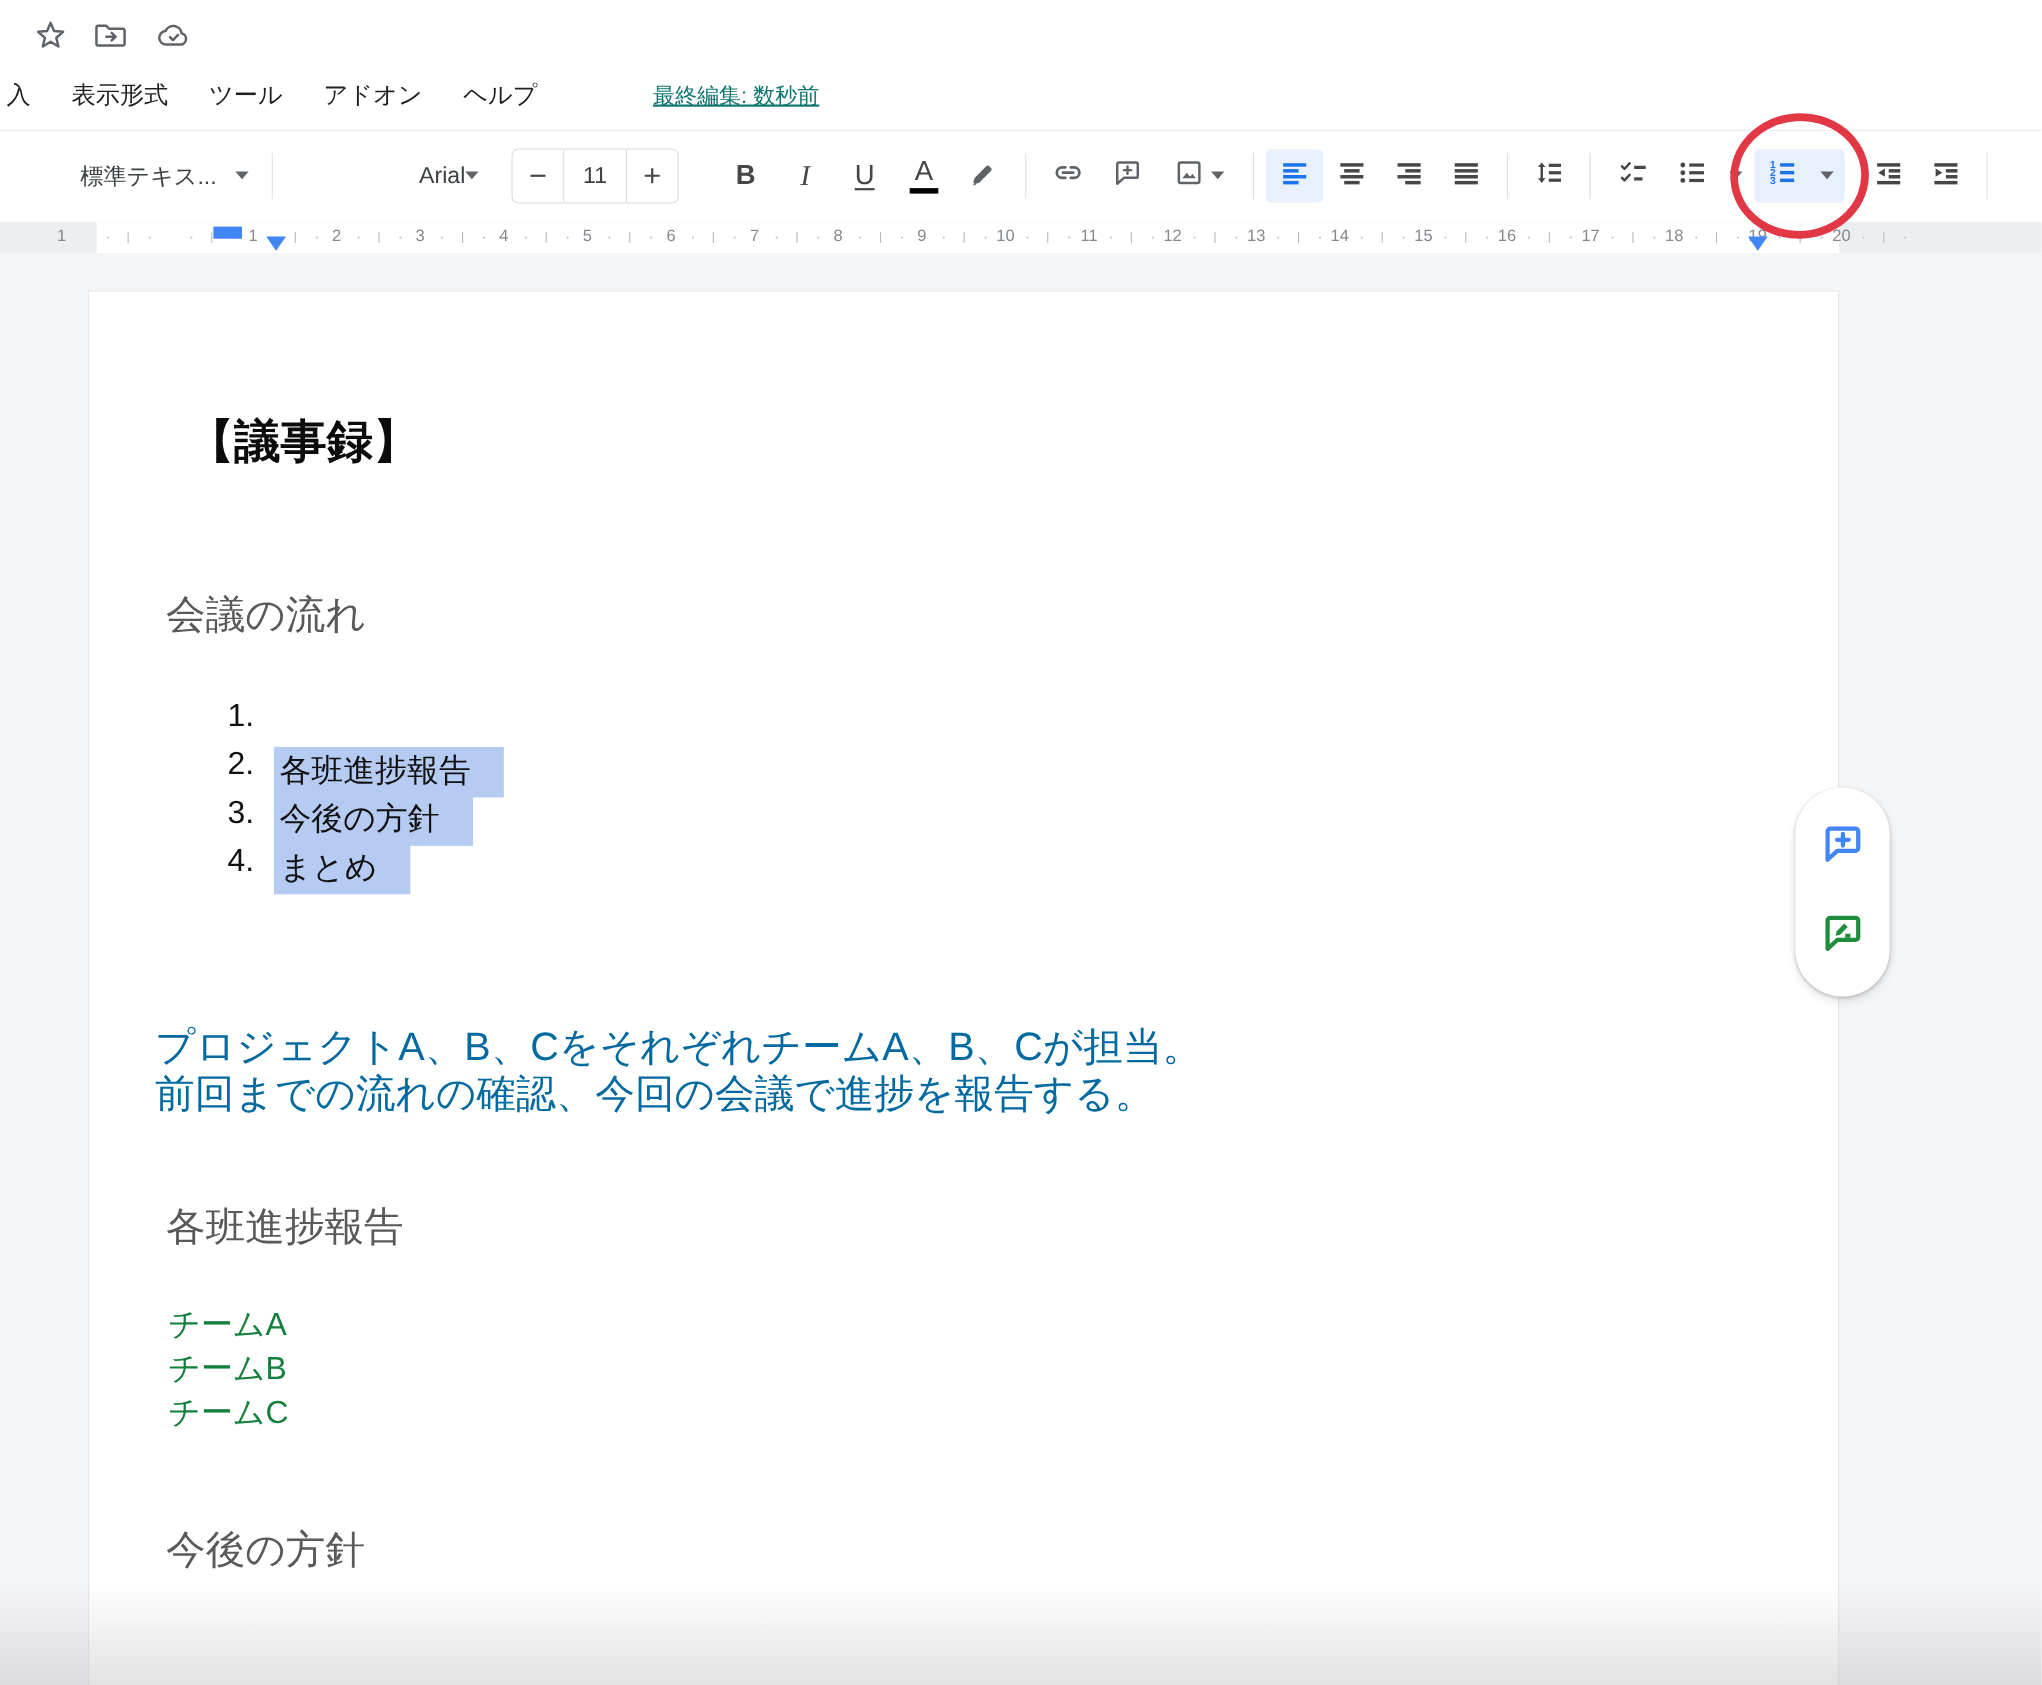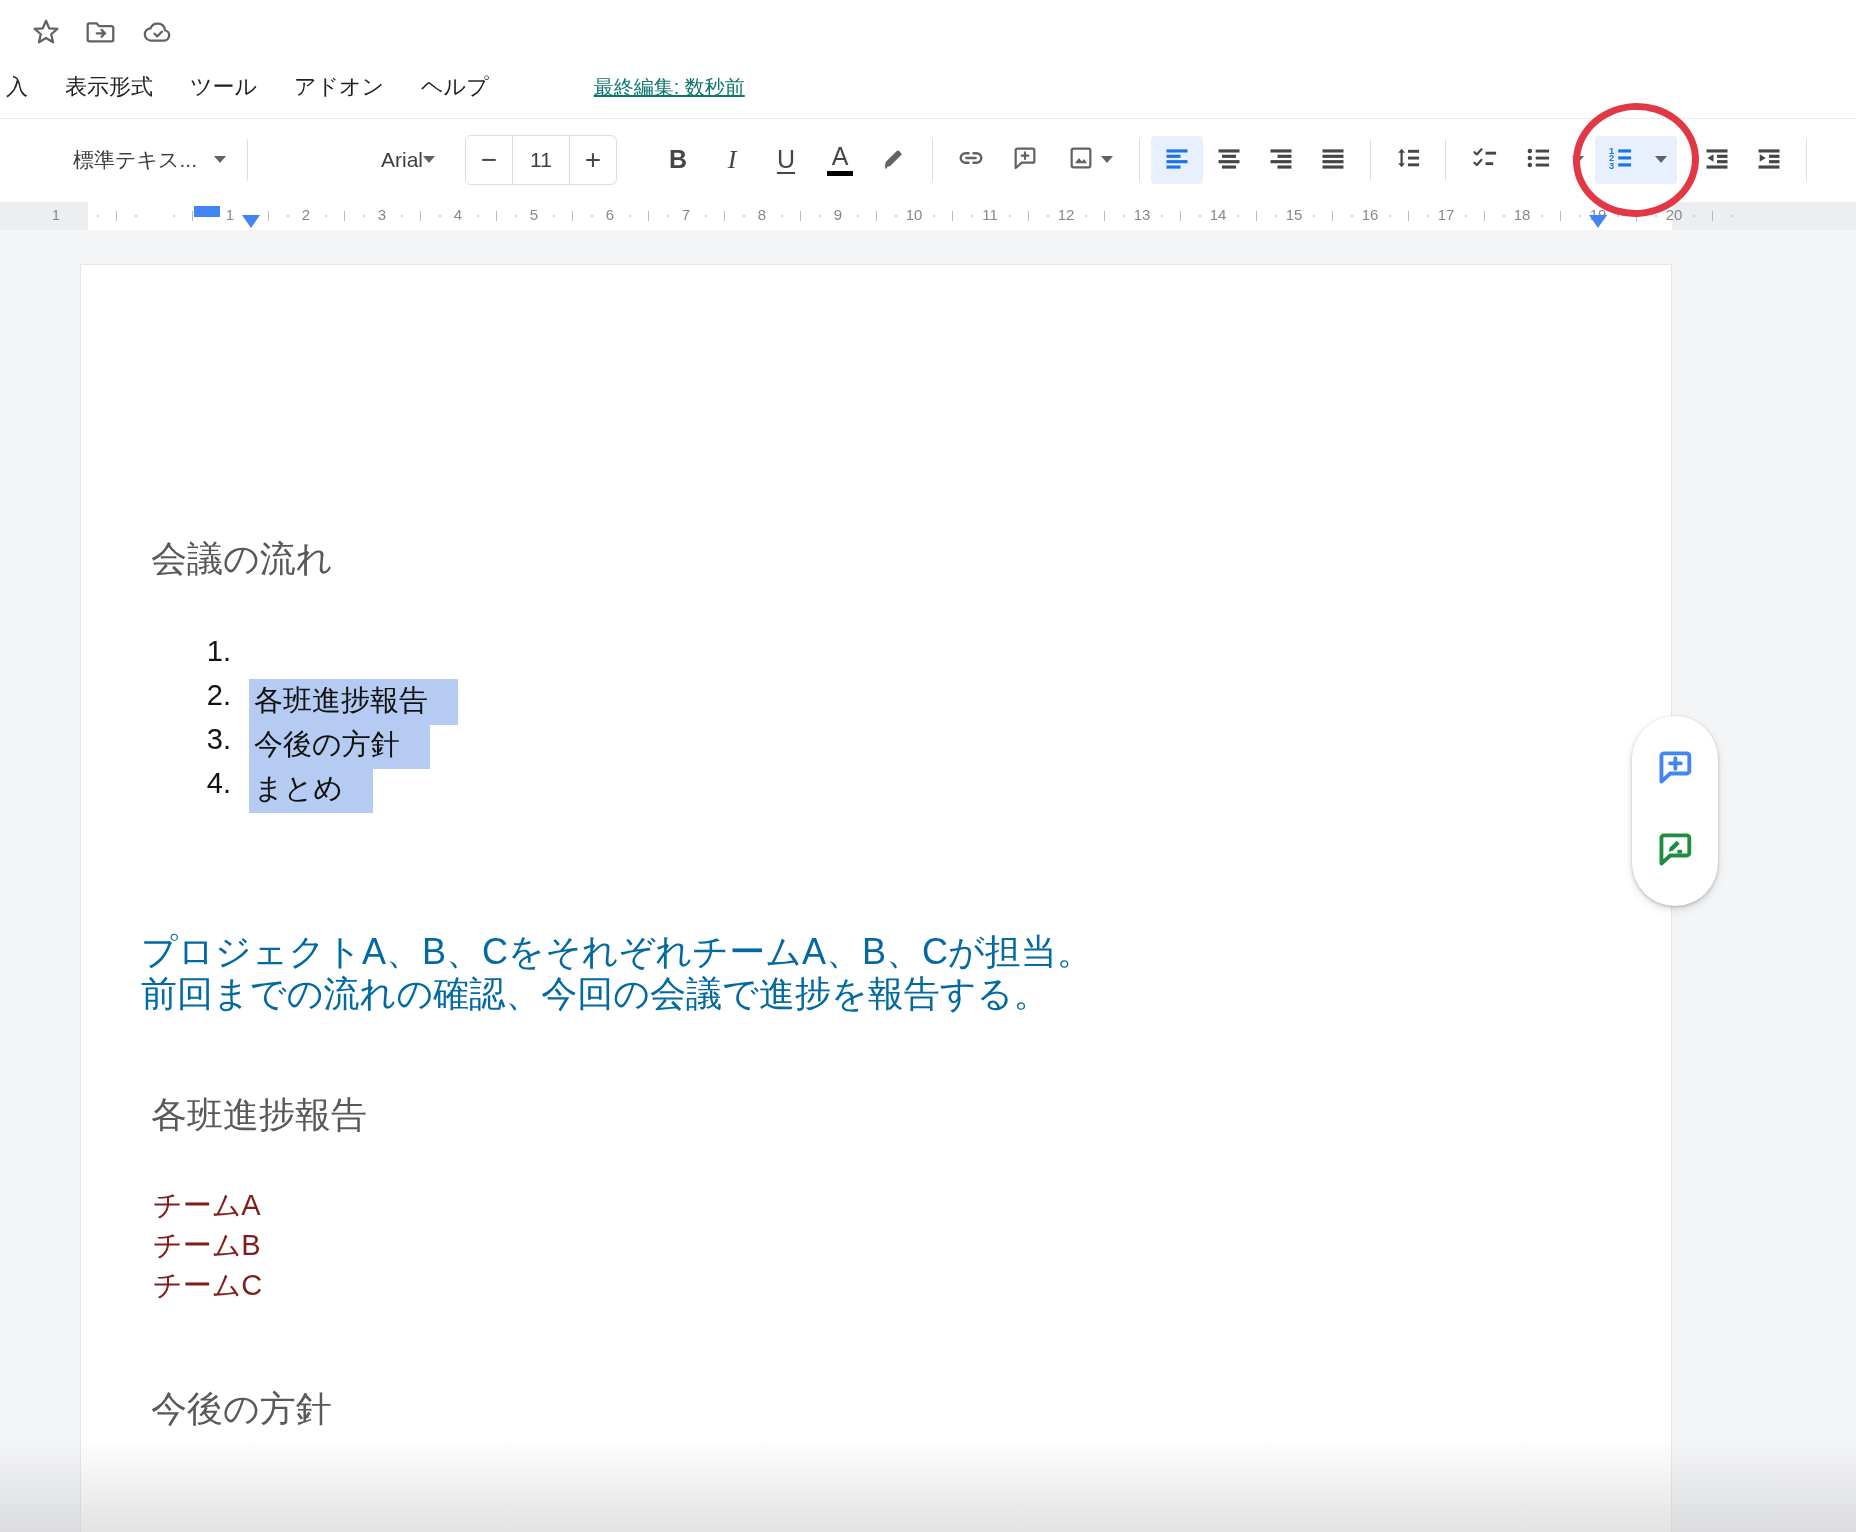--- a/index.html
+++ b/index.html
@@ -72,21 +72,21 @@
   .doc-title { position:absolute; left:90px; top:108px; font-size:42px; font-weight:bold; color:#0b0b0b; }
   .h-sec { position:absolute; left:70px; font-size:36px; color:var(--head-gray); }
   .sec1 { top:270px; } .sec2 { top:610px; } .sec3 { top:826px; } .sec4 { top:1120px; }
 
   .agenda { position:absolute; left:104px; top:370px; }
   .agenda-row { display:flex; height:44px; align-items:flex-start; font-size:29px; color:#111; }
   .agenda-num { width:46px; text-align:right; flex:none; }
   .agenda-text { margin-left:18px; background:var(--sel); padding:2px 30px 4px 5px; white-space:nowrap; }
 
   .paras { position:absolute; left:60px; top:666px; font-size:36px; color:#0369a1; line-height:42px; white-space:nowrap; }
-  .teams { position:absolute; left:72px; top:920px; font-size:29px; color:#7f1d1d; line-height:40px; }
+  .teams { position:absolute; left:72px; top:920px; font-size:29px; color:#15803d; line-height:40px; }
 
   .bottom-fade { position:absolute; left:0; bottom:0; width:1856px; height:95px; z-index:4;
                  background:linear-gradient(180deg, rgba(210,210,210,0) 0%, rgba(180,180,182,0.38) 100%);
                  pointer-events:none; }
 
   
   .side-toolbox { position:absolute; left:1632px; top:716px; width:86px; height:190px; background:#fff;
                   border-radius:43px; box-shadow:0 1px 3px rgba(60,64,67,.3), 0 4px 8px rgba(60,64,67,.15);
                   display:flex; flex-direction:column; align-items:center; justify-content:space-evenly; z-index:5; }
   .fab { width:54px; height:54px; display:flex; align-items:center; justify-content:center; border-radius:50%; }
@@ -353,20 +353,21 @@
   <div class="ruler-page-zone"></div>
   <span class="ruler-num" style="left:56px;">1</span>
   <span id="ruler-scale"><span class="ruler-num" style="left: 230px;">1</span><span class="ruler-num" style="left: 306px;">2</span><span class="ruler-num" style="left: 382px;">3</span><span class="ruler-num" style="left: 458px;">4</span><span class="ruler-num" style="left: 534px;">5</span><span class="ruler-num" style="left: 610px;">6</span><span class="ruler-num" style="left: 686px;">7</span><span class="ruler-num" style="left: 762px;">8</span><span class="ruler-num" style="left: 838px;">9</span><span class="ruler-num" style="left: 914px;">10</span><span class="ruler-num" style="left: 990px;">11</span><span class="ruler-num" style="left: 1066px;">12</span><span class="ruler-num" style="left: 1142px;">13</span><span class="ruler-num" style="left: 1218px;">14</span><span class="ruler-num" style="left: 1294px;">15</span><span class="ruler-num" style="left: 1370px;">16</span><span class="ruler-num" style="left: 1446px;">17</span><span class="ruler-num" style="left: 1522px;">18</span><span class="ruler-num" style="left: 1598px;">19</span><span class="ruler-num" style="left: 1674px;">20</span><i class="tick dot" style="left: 97px;"></i><i class="tick bar" style="left: 116px;"></i><i class="tick dot" style="left: 135px;"></i><i class="tick dot" style="left: 173px;"></i><i class="tick bar" style="left: 192px;"></i><i class="tick dot" style="left: 211px;"></i><i class="tick dot" style="left: 249px;"></i><i class="tick bar" style="left: 268px;"></i><i class="tick dot" style="left: 287px;"></i><i class="tick dot" style="left: 325px;"></i><i class="tick bar" style="left: 344px;"></i><i class="tick dot" style="left: 363px;"></i><i class="tick dot" style="left: 401px;"></i><i class="tick bar" style="left: 420px;"></i><i class="tick dot" style="left: 439px;"></i><i class="tick dot" style="left: 477px;"></i><i class="tick bar" style="left: 496px;"></i><i class="tick dot" style="left: 515px;"></i><i class="tick dot" style="left: 553px;"></i><i class="tick bar" style="left: 572px;"></i><i class="tick dot" style="left: 591px;"></i><i class="tick dot" style="left: 629px;"></i><i class="tick bar" style="left: 648px;"></i><i class="tick dot" style="left: 667px;"></i><i class="tick dot" style="left: 705px;"></i><i class="tick bar" style="left: 724px;"></i><i class="tick dot" style="left: 743px;"></i><i class="tick dot" style="left: 781px;"></i><i class="tick bar" style="left: 800px;"></i><i class="tick dot" style="left: 819px;"></i><i class="tick dot" style="left: 857px;"></i><i class="tick bar" style="left: 876px;"></i><i class="tick dot" style="left: 895px;"></i><i class="tick dot" style="left: 933px;"></i><i class="tick bar" style="left: 952px;"></i><i class="tick dot" style="left: 971px;"></i><i class="tick dot" style="left: 1009px;"></i><i class="tick bar" style="left: 1028px;"></i><i class="tick dot" style="left: 1047px;"></i><i class="tick dot" style="left: 1085px;"></i><i class="tick bar" style="left: 1104px;"></i><i class="tick dot" style="left: 1123px;"></i><i class="tick dot" style="left: 1161px;"></i><i class="tick bar" style="left: 1180px;"></i><i class="tick dot" style="left: 1199px;"></i><i class="tick dot" style="left: 1237px;"></i><i class="tick bar" style="left: 1256px;"></i><i class="tick dot" style="left: 1275px;"></i><i class="tick dot" style="left: 1313px;"></i><i class="tick bar" style="left: 1332px;"></i><i class="tick dot" style="left: 1351px;"></i><i class="tick dot" style="left: 1389px;"></i><i class="tick bar" style="left: 1408px;"></i><i class="tick dot" style="left: 1427px;"></i><i class="tick dot" style="left: 1465px;"></i><i class="tick bar" style="left: 1484px;"></i><i class="tick dot" style="left: 1503px;"></i><i class="tick dot" style="left: 1541px;"></i><i class="tick bar" style="left: 1560px;"></i><i class="tick dot" style="left: 1579px;"></i><i class="tick dot" style="left: 1617px;"></i><i class="tick bar" style="left: 1636px;"></i><i class="tick dot" style="left: 1655px;"></i><i class="tick dot" style="left: 1693px;"></i><i class="tick bar" style="left: 1712px;"></i><i class="tick dot" style="left: 1731px;"></i></span>
   <span class="marker-flag"></span>
   <span class="marker-tri left"></span>
   <span class="marker-tri right"></span>
 </div>
 
 <div class="canvas">
   <div class="page">
+    <div class="doc-title">【議事録】</div>
 
     <div class="h-sec sec1">会議の流れ</div>
 
     <div class="agenda" id="agenda">
         <div class="agenda-row">
           <span class="agenda-num">1.</span>
         </div>
         <div class="agenda-row">
           <span class="agenda-num">2.</span>
           <span class="agenda-text">各班進捗報告</span>

